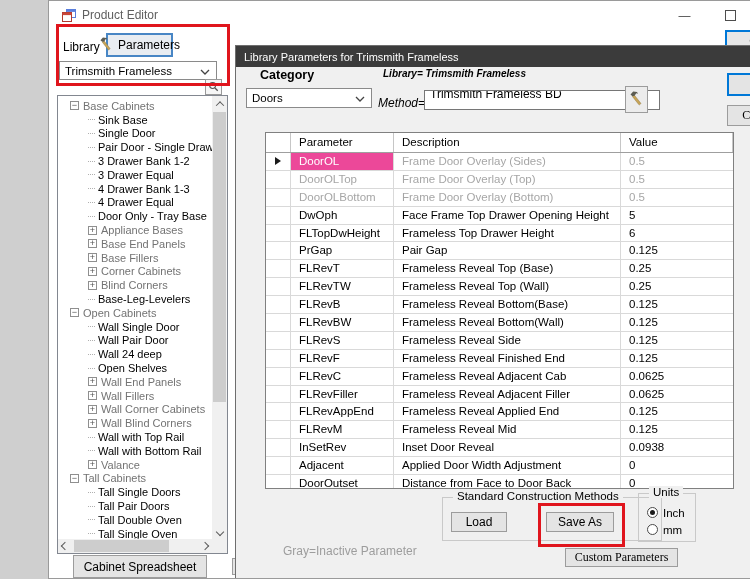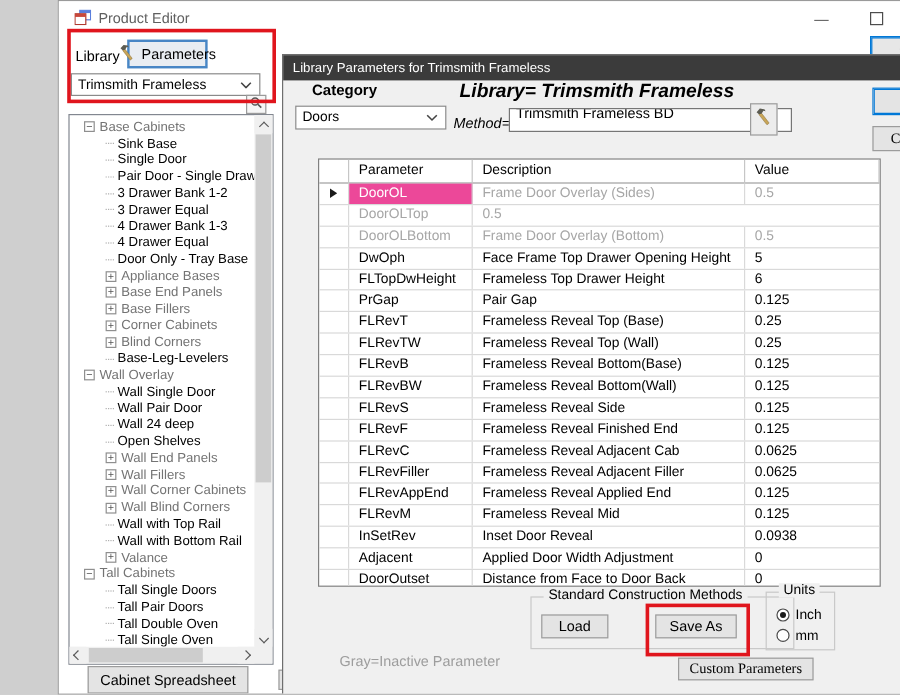--- a/index.html
+++ b/index.html
@@ -59,21 +59,21 @@
   
   .dialog{position:absolute;left:186px;top:44px;width:560px;height:535px;background:#f0f0f0;
           border:1px solid #6e6e6e;box-sizing:border-box;z-index:20;}
   .dlg-titlebar{position:absolute;left:0;top:0;right:0;height:21px;background:#3b3b3b;color:#fff;
                 font-size:11px;display:flex;align-items:center;padding-left:8px;box-sizing:border-box;}
   .dlg-close{position:absolute;right:0;top:0;width:32px;height:21px;display:flex;align-items:center;
              justify-content:center;color:#fff;font-size:13px;}
   .dlg-label-bold{position:absolute;font-size:12.5px;font-weight:bold;color:#000;}
   #category-label{left:24px;top:22px;}
   #category-combo{left:10px;top:42px;width:126px;height:20px;}
-  #library-line{position:absolute;left:147px;top:22px;font-size:16px;font-weight:bold;font-style:italic;color:#000;}
+  #library-line{position:absolute;left:147px;top:22px;font-size:10px;font-weight:bold;font-style:italic;color:#000;}
   #method-label{position:absolute;left:142px;top:50px;font-size:12px;font-style:italic;color:#000;}
   #method-input{position:absolute;left:188px;top:44px;width:236px;height:20px;border:1px solid #767676;
                 background:#fff;font-size:12px;font-family:"Liberation Sans",sans-serif;padding:0 0 12px 5px;box-sizing:border-box;}
   #hammer-btn{position:absolute;left:389px;top:40px;width:23px;height:27px;background:#ececec;
               border:1px solid #9c9c9c;display:flex;align-items:center;justify-content:center;box-sizing:border-box;}
   #dlg-ok{position:absolute;left:491px;top:27px;width:64px;height:23px;border:1px solid #0078d7;
           box-shadow:inset 0 0 0 1px #0078d7;background:#e4e4e4;font-size:12px;display:flex;align-items:center;justify-content:center;box-sizing:border-box;}
   #dlg-cancel{position:absolute;left:491px;top:59px;width:64px;height:21px;}
   .btn-abs{position:absolute;font-family:Liberation Serif, serif;}
   
@@ -227,21 +227,21 @@
         <div class="tree-row lvl1 gray">
           <span class="expander">+</span>
           <span class="tlabel">Blind Corners</span>
         </div>
         <div class="tree-row lvl1">
           <span class="dash"></span>
           <span class="tlabel">Base-Leg-Levelers</span>
         </div>
         <div class="tree-row lvl0 gray">
           <span class="expander">−</span>
-          <span class="tlabel">Wall Overlay</span>
+          <span class="tlabel">Open Cabinets</span>
         </div>
         <div class="tree-row lvl1">
           <span class="dash"></span>
           <span class="tlabel">Wall Single Door</span>
         </div>
         <div class="tree-row lvl1">
           <span class="dash"></span>
           <span class="tlabel">Wall Pair Door</span>
         </div>
         <div class="tree-row lvl1">
@@ -372,20 +372,21 @@
             <div class="cell selcol">
               <span class="rowarrow"></span>
             </div>
             <div class="cell param">DoorOL</div>
             <div class="cell desc">Frame Door Overlay (Sides)</div>
             <div class="cell val">0.5</div>
           </div>
           <div class="trow inactive">
             <div class="cell selcol"></div>
             <div class="cell param">DoorOLTop</div>
+            <div class="cell desc">Frame Door Overlay (Top)</div>
             <div class="cell val">0.5</div>
           </div>
           <div class="trow inactive">
             <div class="cell selcol"></div>
             <div class="cell param">DoorOLBottom</div>
             <div class="cell desc">Frame Door Overlay (Bottom)</div>
             <div class="cell val">0.5</div>
           </div>
           <div class="trow">
             <div class="cell selcol"></div>

